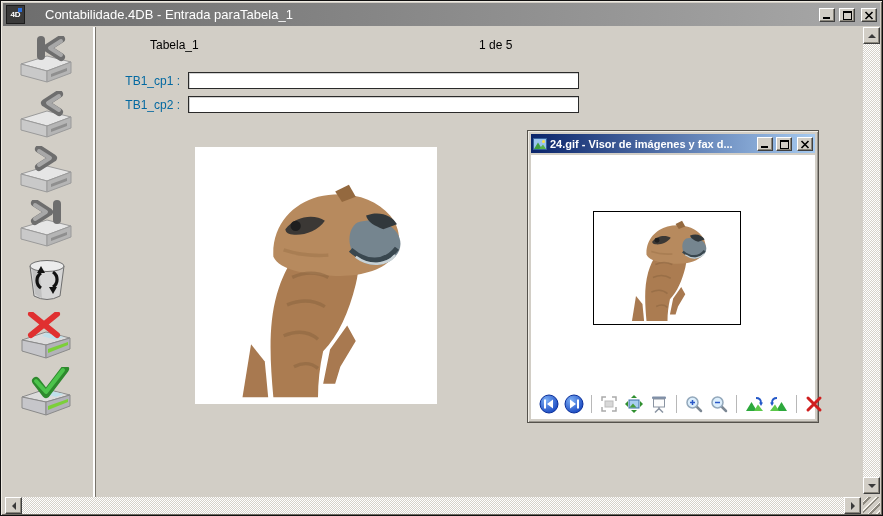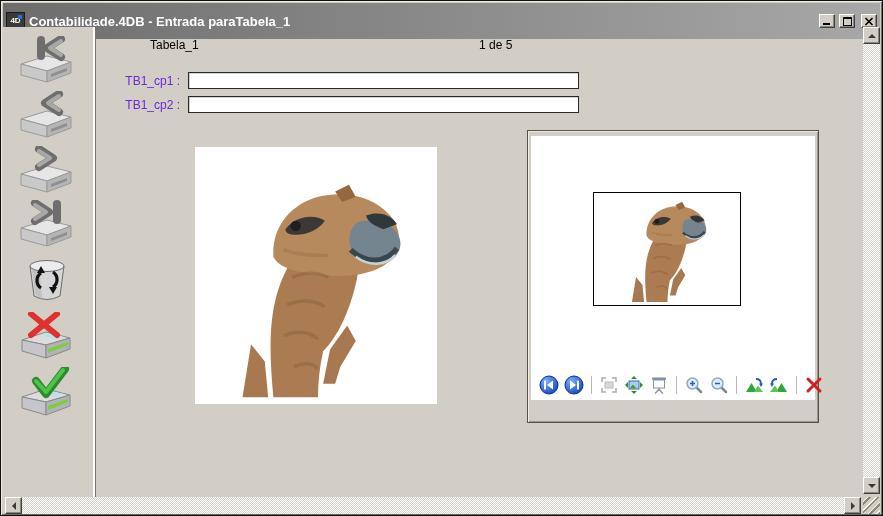--- a/index.html
+++ b/index.html
@@ -3,43 +3,43 @@
 <meta charset="utf-8">
 <style>
   html,body{margin:0;padding:0;background:#fff;}
   #screen{
     position:relative;width:883px;height:516px;overflow:hidden;
     background:#d2cec6;font-family:"Liberation Sans",sans-serif;
     box-shadow:inset 0 0 0 1px #101010, inset 1px 1px 0 1px #eeeae2, inset -1px -1px 0 1px #6e6a62;
   }
   
   .titlebar{
-    position:absolute;left:3px;top:3px;right:3px;height:36px;
+    position:absolute;left:3px;top:3px;right:3px;height:23px;
     background:linear-gradient(90deg,#6d6d6d,#a8a8a8);
     display:flex;align-items:center;gap:4px;padding:0 3px;box-sizing:border-box;
   }
   .app-icon{position:relative;width:17px;height:17px;background:#3a3a3a;border:1px solid #1c1c1c;
     display:flex;align-items:center;justify-content:center;flex:0 0 auto;}
   .app-icon-text{color:#fff;font-weight:bold;font-size:8px;line-height:1;}
   .app-icon-accent{position:absolute;right:2px;top:2px;width:4px;height:4px;background:#2a6fe0;}
-  .title-text{flex:1;color:#fff;font-weight:bold;font-size:13px;white-space:nowrap;overflow:hidden;}
+  .title-text{flex:1;color:#fff;font-weight:normal;font-size:13px;white-space:nowrap;overflow:hidden;margin-left:16px;}
   .winbtn{position:relative;width:16px;height:14px;background:#d2cec6;flex:0 0 auto;
     border:1px solid;border-color:#ffffff #404040 #404040 #ffffff;box-shadow:inset -1px -1px 0 #8a867c;box-sizing:border-box;}
   .winbtn.gap{margin-left:2px;}
   .g-min{position:absolute;left:3px;bottom:2px;width:7px;height:2px;background:#000;}
   .g-max{position:absolute;left:3px;top:2px;width:7px;height:6px;border:1px solid #000;border-top-width:2px;}
   .g-x{position:absolute;left:2px;top:2px;}
   
   .side-toolbar{position:absolute;left:2px;top:27px;width:91px;height:470px;background:#d2cec6;}
   .side-divider{position:absolute;left:93px;top:27px;width:2px;height:470px;background:#ffffff;border-right:1px solid #77736b;}
   .tool{position:absolute;cursor:pointer;}
   
   .tbl-label{position:absolute;left:106px;top:38px;font-size:12px;color:#000;margin-left:44px;}
   .rec-counter{position:absolute;left:479px;top:38px;font-size:12px;color:#000;}
-  .fld-label{position:absolute;left:95px;width:85px;text-align:right;font-size:12px;color:#6d28d9;}
+  .fld-label{position:absolute;left:95px;width:85px;text-align:right;font-size:12px;color:#0369a1;}
   .fld-input{position:absolute;left:188px;width:391px;height:17px;box-sizing:border-box;
     background:#fff;border:1px solid #2a2a2a;box-shadow:inset 1px 1px 0 rgba(0,0,0,.18);
     font-family:"Liberation Sans",sans-serif;font-size:12px;padding:0 3px;outline:none;}
   .main-picture{position:absolute;left:195px;top:147px;width:242px;height:257px;background:#ffffff;
     display:flex;align-items:flex-end;justify-content:center;padding:26px 14px 6px 18px;box-sizing:border-box;}
   
   .viewer{position:absolute;left:527px;top:130px;width:292px;height:293px;background:#d2cec6;
     border:1px solid #55524c;box-shadow:inset 1px 1px 0 #f0ede6, inset -1px -1px 0 #9a968e;
     padding:3px;box-sizing:border-box;}
   .viewer-titlebar{height:19px;background:linear-gradient(90deg,#0a246a,#a6caf0);
@@ -200,20 +200,40 @@
   <div class="fld-label" style="top:98px;">TB1_cp2 :</div>
   <input class="fld-input" style="top: 96px;" type="text" value="">
 
   <div class="main-picture">
     <svg width="206" height="224" viewBox="0 0 120 130">
         <use href="#camel"></use>
       </svg>
   </div>
 
   <div class="viewer">
+    <div class="viewer-titlebar">
+      <svg width="14" height="12">
+        <rect x="0.5" y="0.5" width="13" height="11" fill="#9cc5ee" stroke="#33609c"></rect>
+        <circle cx="10.5" cy="3.5" r="1.5" fill="#f8e24a"></circle>
+        <polygon points="1,11 5,4.5 9,11" fill="#3f9e3f"></polygon>
+        <polygon points="6,11 10,6.5 13,11" fill="#57b44a"></polygon>
+      </svg>
+      <span class="viewer-title-text">24.gif - Visor de imágenes y fax d...</span>
+      <span class="winbtn">
+          <span class="g-min"></span>
+        </span>
+      <span class="winbtn">
+          <span class="g-max"></span>
+        </span>
+      <span class="winbtn gap">
+        <svg class="g-x" width="10" height="9">
+            <path d="M1.5 1 L8.5 8 M8.5 1 L1.5 8" stroke="#000" stroke-width="1.6"></path>
+          </svg>
+      </span>
+    </div>
     <div class="viewer-content">
       <div class="viewer-frame">
         <svg width="97" height="105" viewBox="0 0 120 130">
             <use href="#camel"></use>
           </svg>
       </div>
       <div class="viewer-toolbar">
         <span class="vt-btn">
           <svg width="20" height="20">
             <circle cx="10" cy="10" r="9" fill="url(#bluegrad)" stroke="#0a2f9a"></circle>

